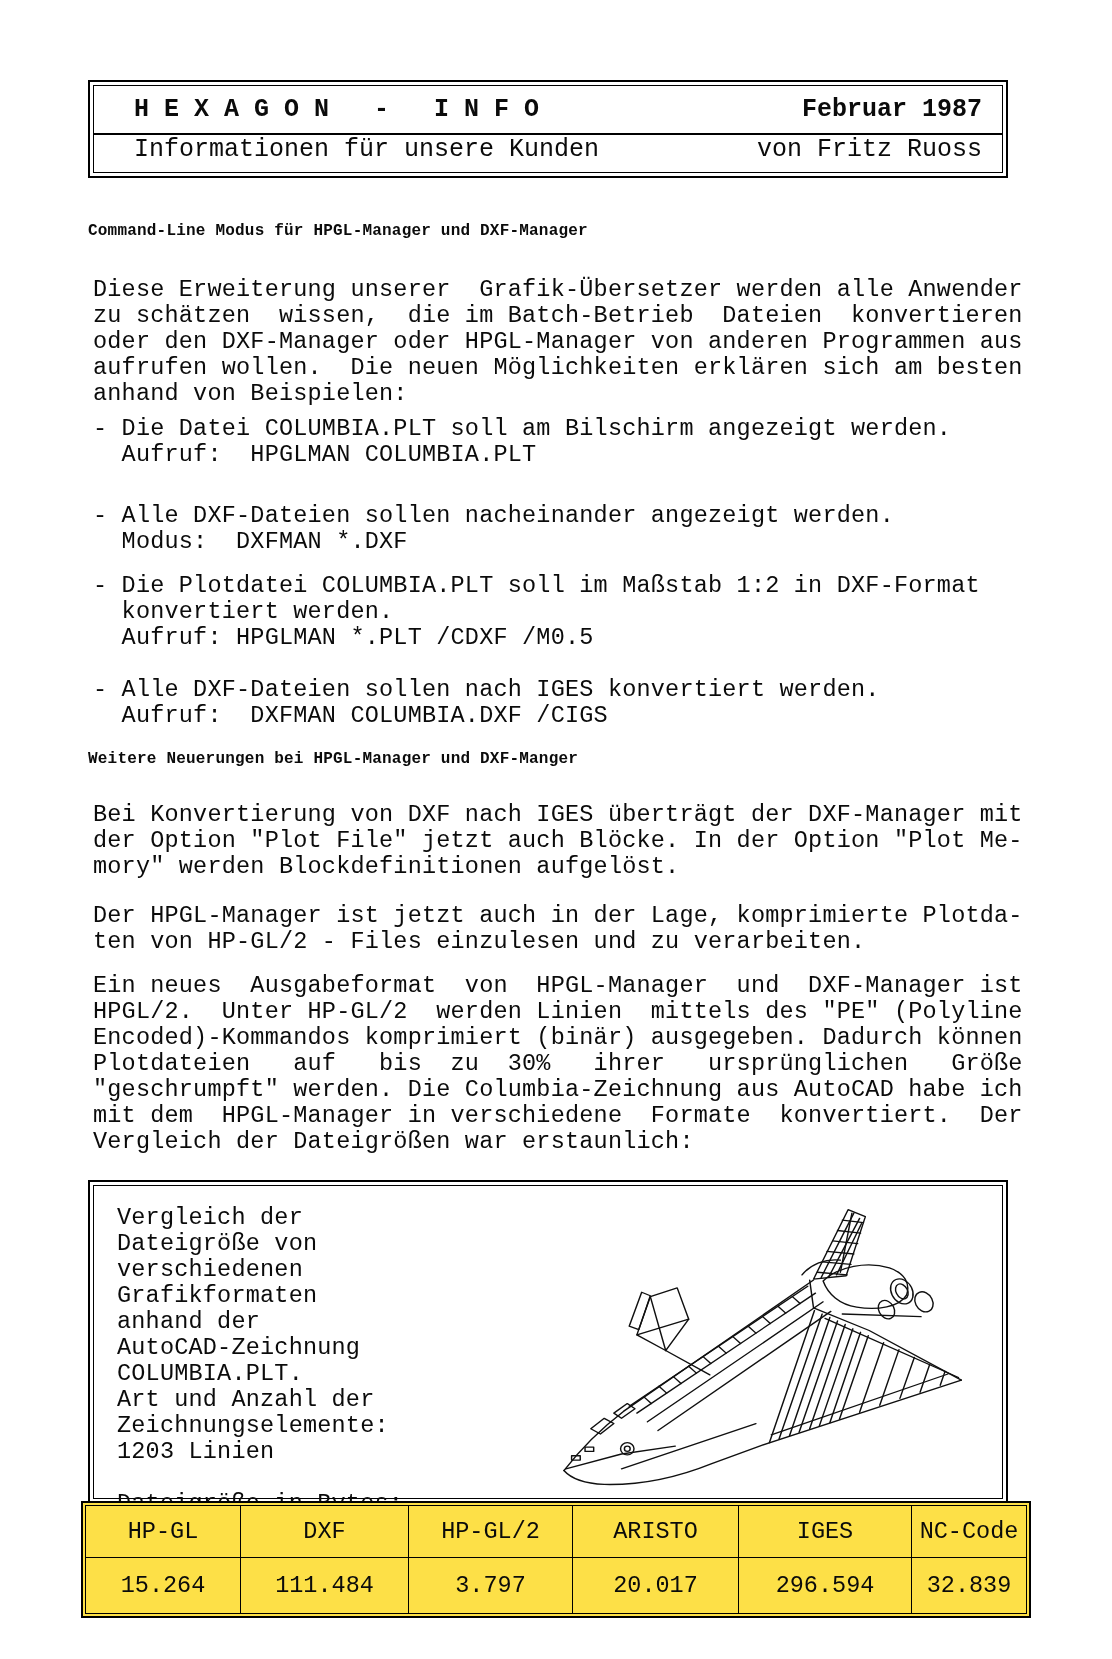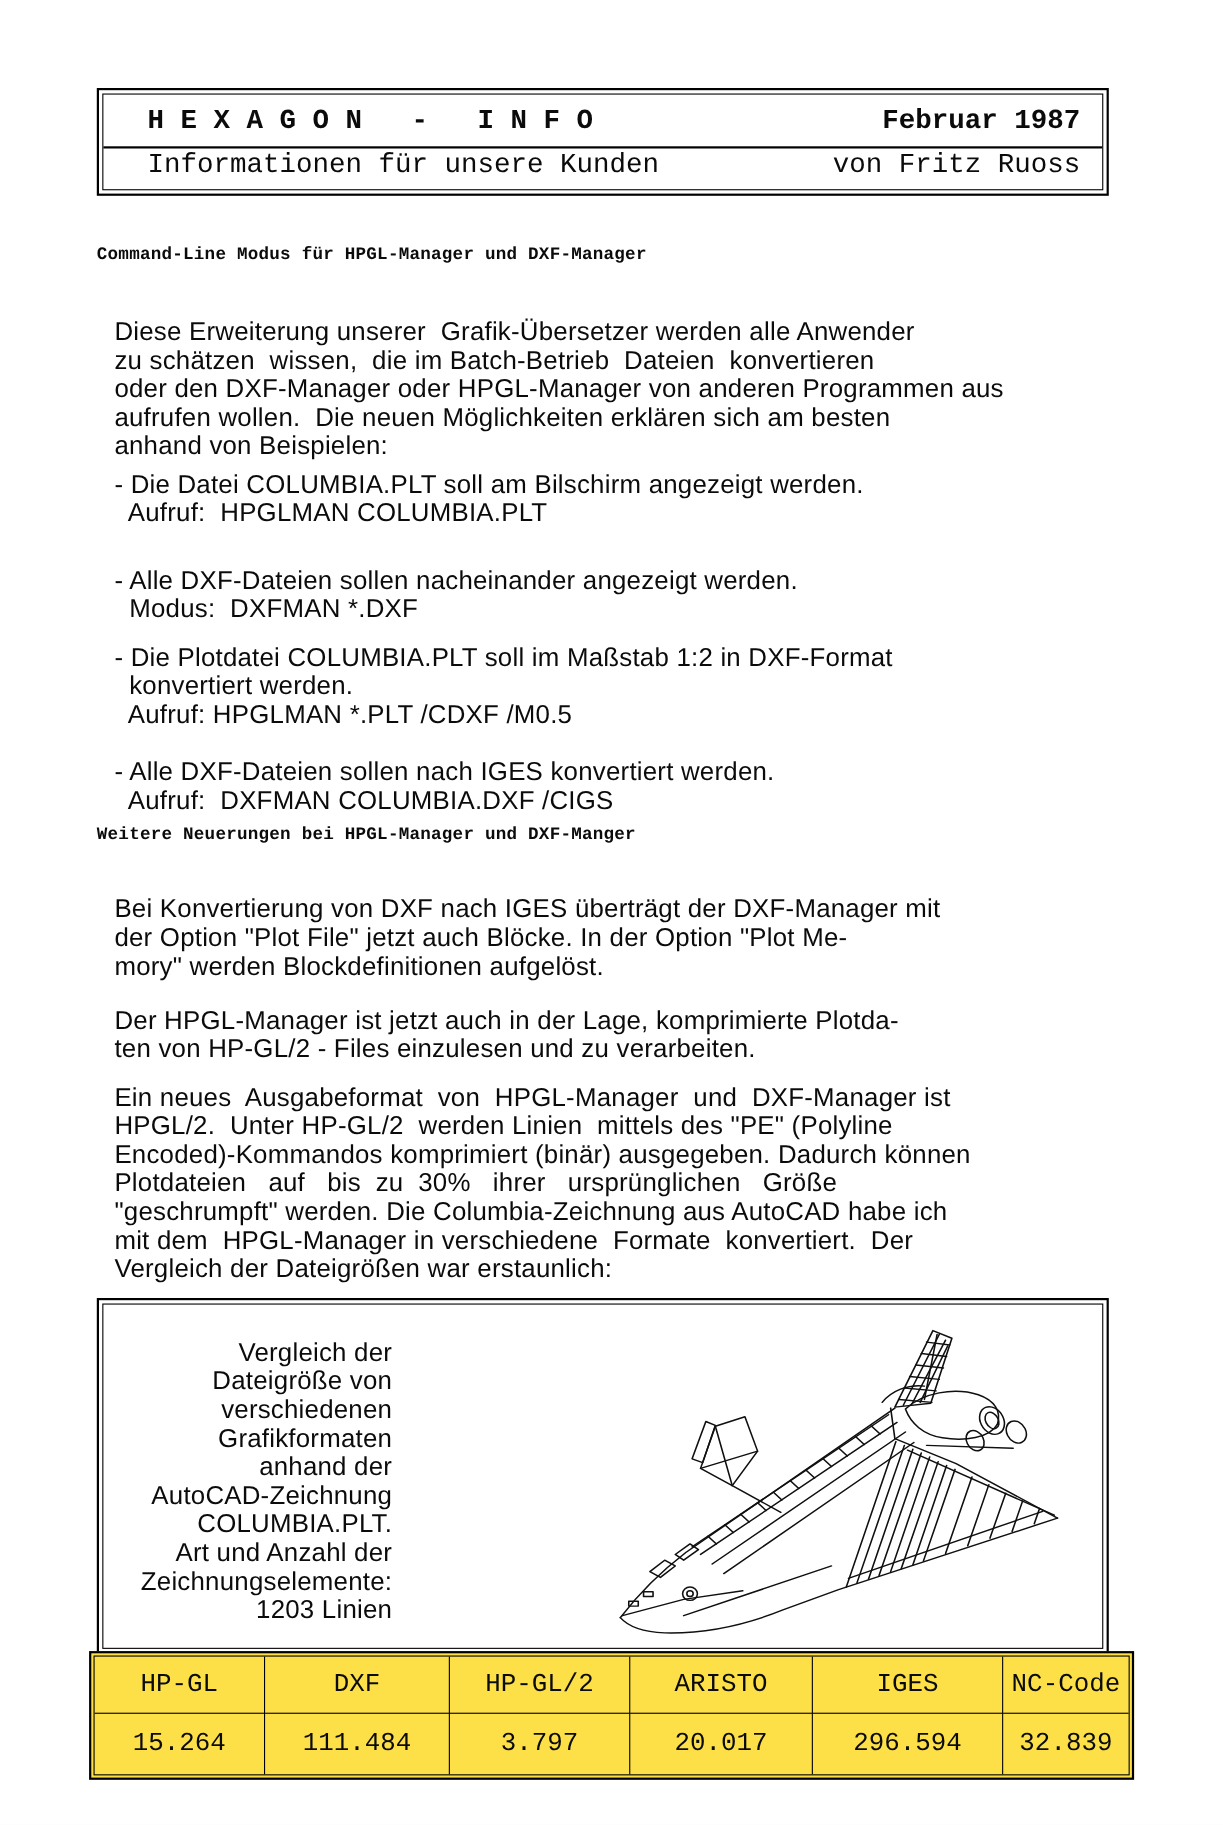--- a/index.html
+++ b/index.html
@@ -6,36 +6,36 @@
   .page{
     position:relative;
     width:1112px;height:1659px;
     background:#ffffff;
     font-family:"Liberation Mono","DejaVu Sans Mono",monospace;
     color:#0b0b0b;
     overflow:hidden;
   }
   .abs{position:absolute;left:88px;}
   pre.tw{
-    margin:16px;
-    font-family:Liberation Sans, sans-serif;
+    margin:5px;
+    font-family:Liberation Mono, monospace;
     font-size:23.5px;
     line-height:26px;
     white-space:pre;
     letter-spacing:0.2px;
   }
   .heading{
     font-size:16px;
     line-height:26px;
     font-weight:700;
     white-space:pre;
     letter-spacing:0.2px;
   }
   
-  .dblbox{border:2px solid #000;padding:3px;background:#fff;text-align:right;}
+  .dblbox{border:2px solid #000;padding:3px;background:#fff;}
   .dblbox-in{border:1.5px solid #000;height:100%;box-sizing:border-box;}
   .hdrbox{top:80px;width:920px;height:98px;box-sizing:border-box;}
   .hdr-row{
     display:flex;justify-content:space-between;align-items:center;
     padding:0 20px 0 40px;box-sizing:border-box;
     font-size:25px;white-space:pre;
   }
   .hdr-row1{height:49px;border-bottom:2px solid #000;font-weight:700;}
   .hdr-row2{height:28px;font-weight:500;}
   

